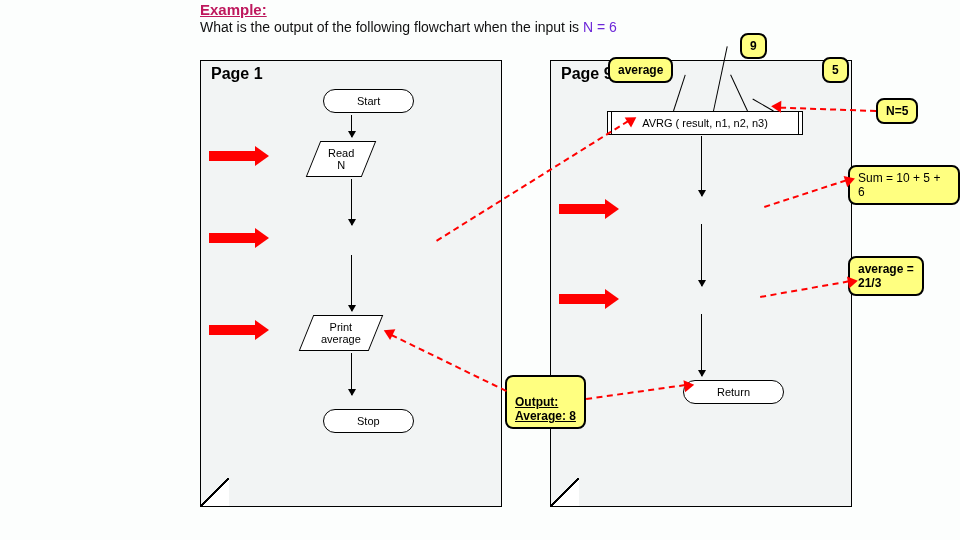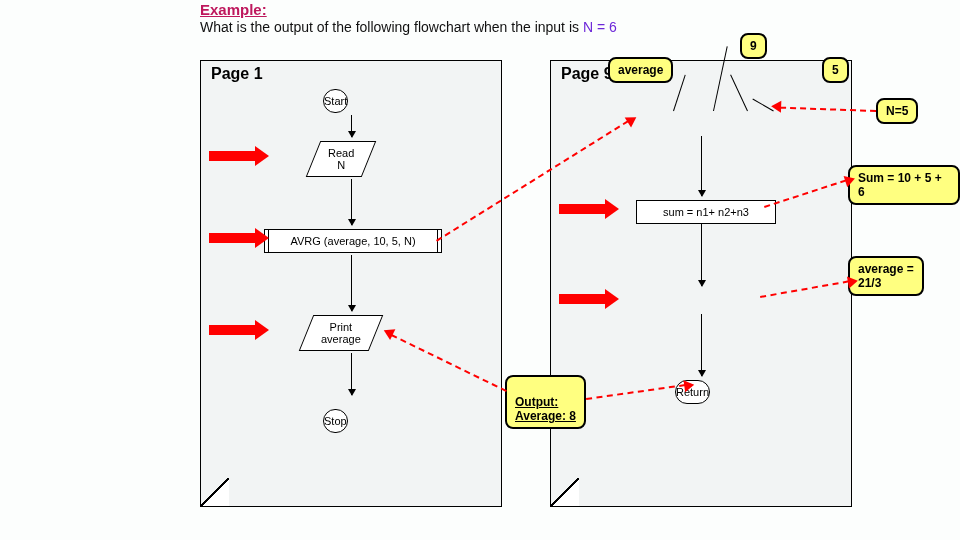--- a/index.html
+++ b/index.html
@@ -6,21 +6,21 @@
   .title{font-weight:700;text-decoration:underline;font-size:15px;position:absolute;left:200px;top:1px;color:#be185d}
   .question{position:absolute;left:200px;top:19px;font-size:14px;color:#111}
   .question .nval{color:#6d28d9}
   
   .page{position:absolute;top:60px;width:300px;height:445px;background:#f2f4f4;border:1px solid #000}
   #page1{left:200px}
   #page2{left:550px}
   .page-label{position:absolute;top:4px;left:10px;font-size:16px;font-weight:700}
   .page::after{content:"";position:absolute;left:0;bottom:0;width:28px;height:28px;background:linear-gradient(135deg,#f2f4f4 0 48%,#000 48% 52%,#fff 52% 100%)}
   
-  .term{position:absolute;border:1px solid #000;border-radius:17px;background:#fff;font-size:11px;padding:5px 0;text-align:center}
+  .term{position:absolute;border:1px solid #000;border-radius:17px;background:#fff;font-size:11px;padding:5px 33px;text-align:center}
   .rect{position:absolute;border:1px solid #000;background:#fff;font-size:11px;padding:5px 8px;text-align:center}
   .para{position:absolute;background:#fff;font-size:11px;text-align:center;transform:skewX(-22deg);border:1px solid #000;padding:5px 14px}
   .para span{display:inline-block;transform:skewX(22deg)}
   
   .redarrow{position:absolute;height:0}
   .redarrow .shaft{display:block;height:10px;background:#f00}
   .redarrow::after{content:"";position:absolute;right:-14px;top:-5px;border-left:14px solid #f00;border-top:10px solid transparent;border-bottom:10px solid transparent}
   
   .dash{position:absolute;border-top:2px dashed #f00;transform-origin:0 0}
   .dash::after{content:"";position:absolute;right:-9px;top:-6px;border-left:10px solid #f00;border-top:6px solid transparent;border-bottom:6px solid transparent}
@@ -43,25 +43,20 @@
 <div id="page1" class="page">
   <div class="page-label">Page 1</div>
 
   <div class="term" style="left:122px;top:28px">Start</div>
   <div class="connV" style="left:150px;top:54px;height:22px"></div>
 
   <div class="para" style="left:112px;top:80px"><span style="white-space:pre-line">Read
 N</span></div>
   <div class="connV" style="left:150px;top:118px;height:46px"></div>
 
-  <div class="rect" style="left:63px;top:168px;width:160px">
-    <span>AVRG (average, 10, 5, N)</span>
-    <span style="position:absolute;left:3px;top:0;bottom:0;border-left:1px solid #000"></span>
-    <span style="position:absolute;right:3px;top:0;bottom:0;border-left:1px solid #000"></span>
-  </div>
   <div class="connV" style="left:150px;top:194px;height:56px"></div>
 
   <div class="para" style="left:105px;top:254px"><span style="white-space:pre-line">Print
 average</span></div>
   <div class="connV" style="left:150px;top:292px;height:42px"></div>
 
   <div class="term" style="left:122px;top:348px">Stop</div>
 
   <div class="redarrow" style="left:8px;top:90px;width:46px">
       <span class="shaft" style="width:46px"></span>
@@ -70,47 +65,51 @@
       <span class="shaft" style="width:46px"></span>
     </div>
   <div class="redarrow" style="left:8px;top:264px;width:46px">
       <span class="shaft" style="width:46px"></span>
     </div>
 </div>
 
 <div id="page2" class="page">
   <div class="page-label">Page 9</div>
 
+  <div class="rect" style="left:56px;top:50px;width:178px">
+    <span>AVRG ( result, n1, n2, n3)</span>
+    <span style="position:absolute;left:3px;top:0;bottom:0;border-left:1px solid #000"></span>
+    <span style="position:absolute;right:3px;top:0;bottom:0;border-left:1px solid #000"></span>
+  </div>
   <div class="connV" style="left:150px;top:75px;height:60px"></div>
 
-  <div class="rect" style="left:85px;top:139px;width:122px">sum =  n1+ n2+n3</div>
   <div class="connV" style="left:150px;top:163px;height:62px"></div>
 
   <div class="connV" style="left:150px;top:253px;height:62px"></div>
 
-  <div class="term" style="left:124px;top:319px">Return</div>
+  <div class="term" style="left:132px;top:319px">Return</div>
 
   <div class="redarrow" style="left:8px;top:143px;width:46px">
       <span class="shaft" style="width:46px"></span>
     </div>
   <div class="redarrow" style="left:8px;top:233px;width:46px">
       <span class="shaft" style="width:46px"></span>
     </div>
 
   <div class="upline" style="left:122px;top:12px;height:38px;transform:rotate(18deg);transform-origin:bottom"></div>
   <div class="upline" style="left:162px;top:-16px;height:66px;transform:rotate(12deg);transform-origin:bottom"></div>
   <div class="upline" style="left:196px;top:10px;height:40px;transform:rotate(-25deg);transform-origin:bottom"></div>
   <div class="upline" style="left:222px;top:26px;height:24px;transform:rotate(-60deg);transform-origin:bottom"></div>
 </div>
 
 <div class="call" style="left:608px;top:57px">average</div>
 <div class="call" style="left:740px;top:33px">9</div>
 <div class="call" style="left:822px;top:57px">5</div>
 <div class="call" style="left:876px;top:98px">N=5</div>
-<div class="call" style="left:848px;top:165px;font-weight:700">Sum = 10 + 5 + 6</div>
+<div class="call" style="left:848px;top:165px;font-weight:400">Sum = 10 + 5 + 6</div>
 <div class="call" style="left:848px;top:256px;font-weight:700;white-space:pre-line">average =
 21/3</div>
 <div class="call" style="left:505px;top:375px;white-space:pre-line;font-weight:400">
   <span style="text-decoration:underline;font-weight:700">Output:
 Average: 8</span>
 </div>
 
 <div class="dash" style="left:876px;top:112px;width:96px;transform:rotate(182deg)"></div>
 
 <div class="dash" style="left:436px;top:240px;width:226px;transform:rotate(-32deg)"></div>

